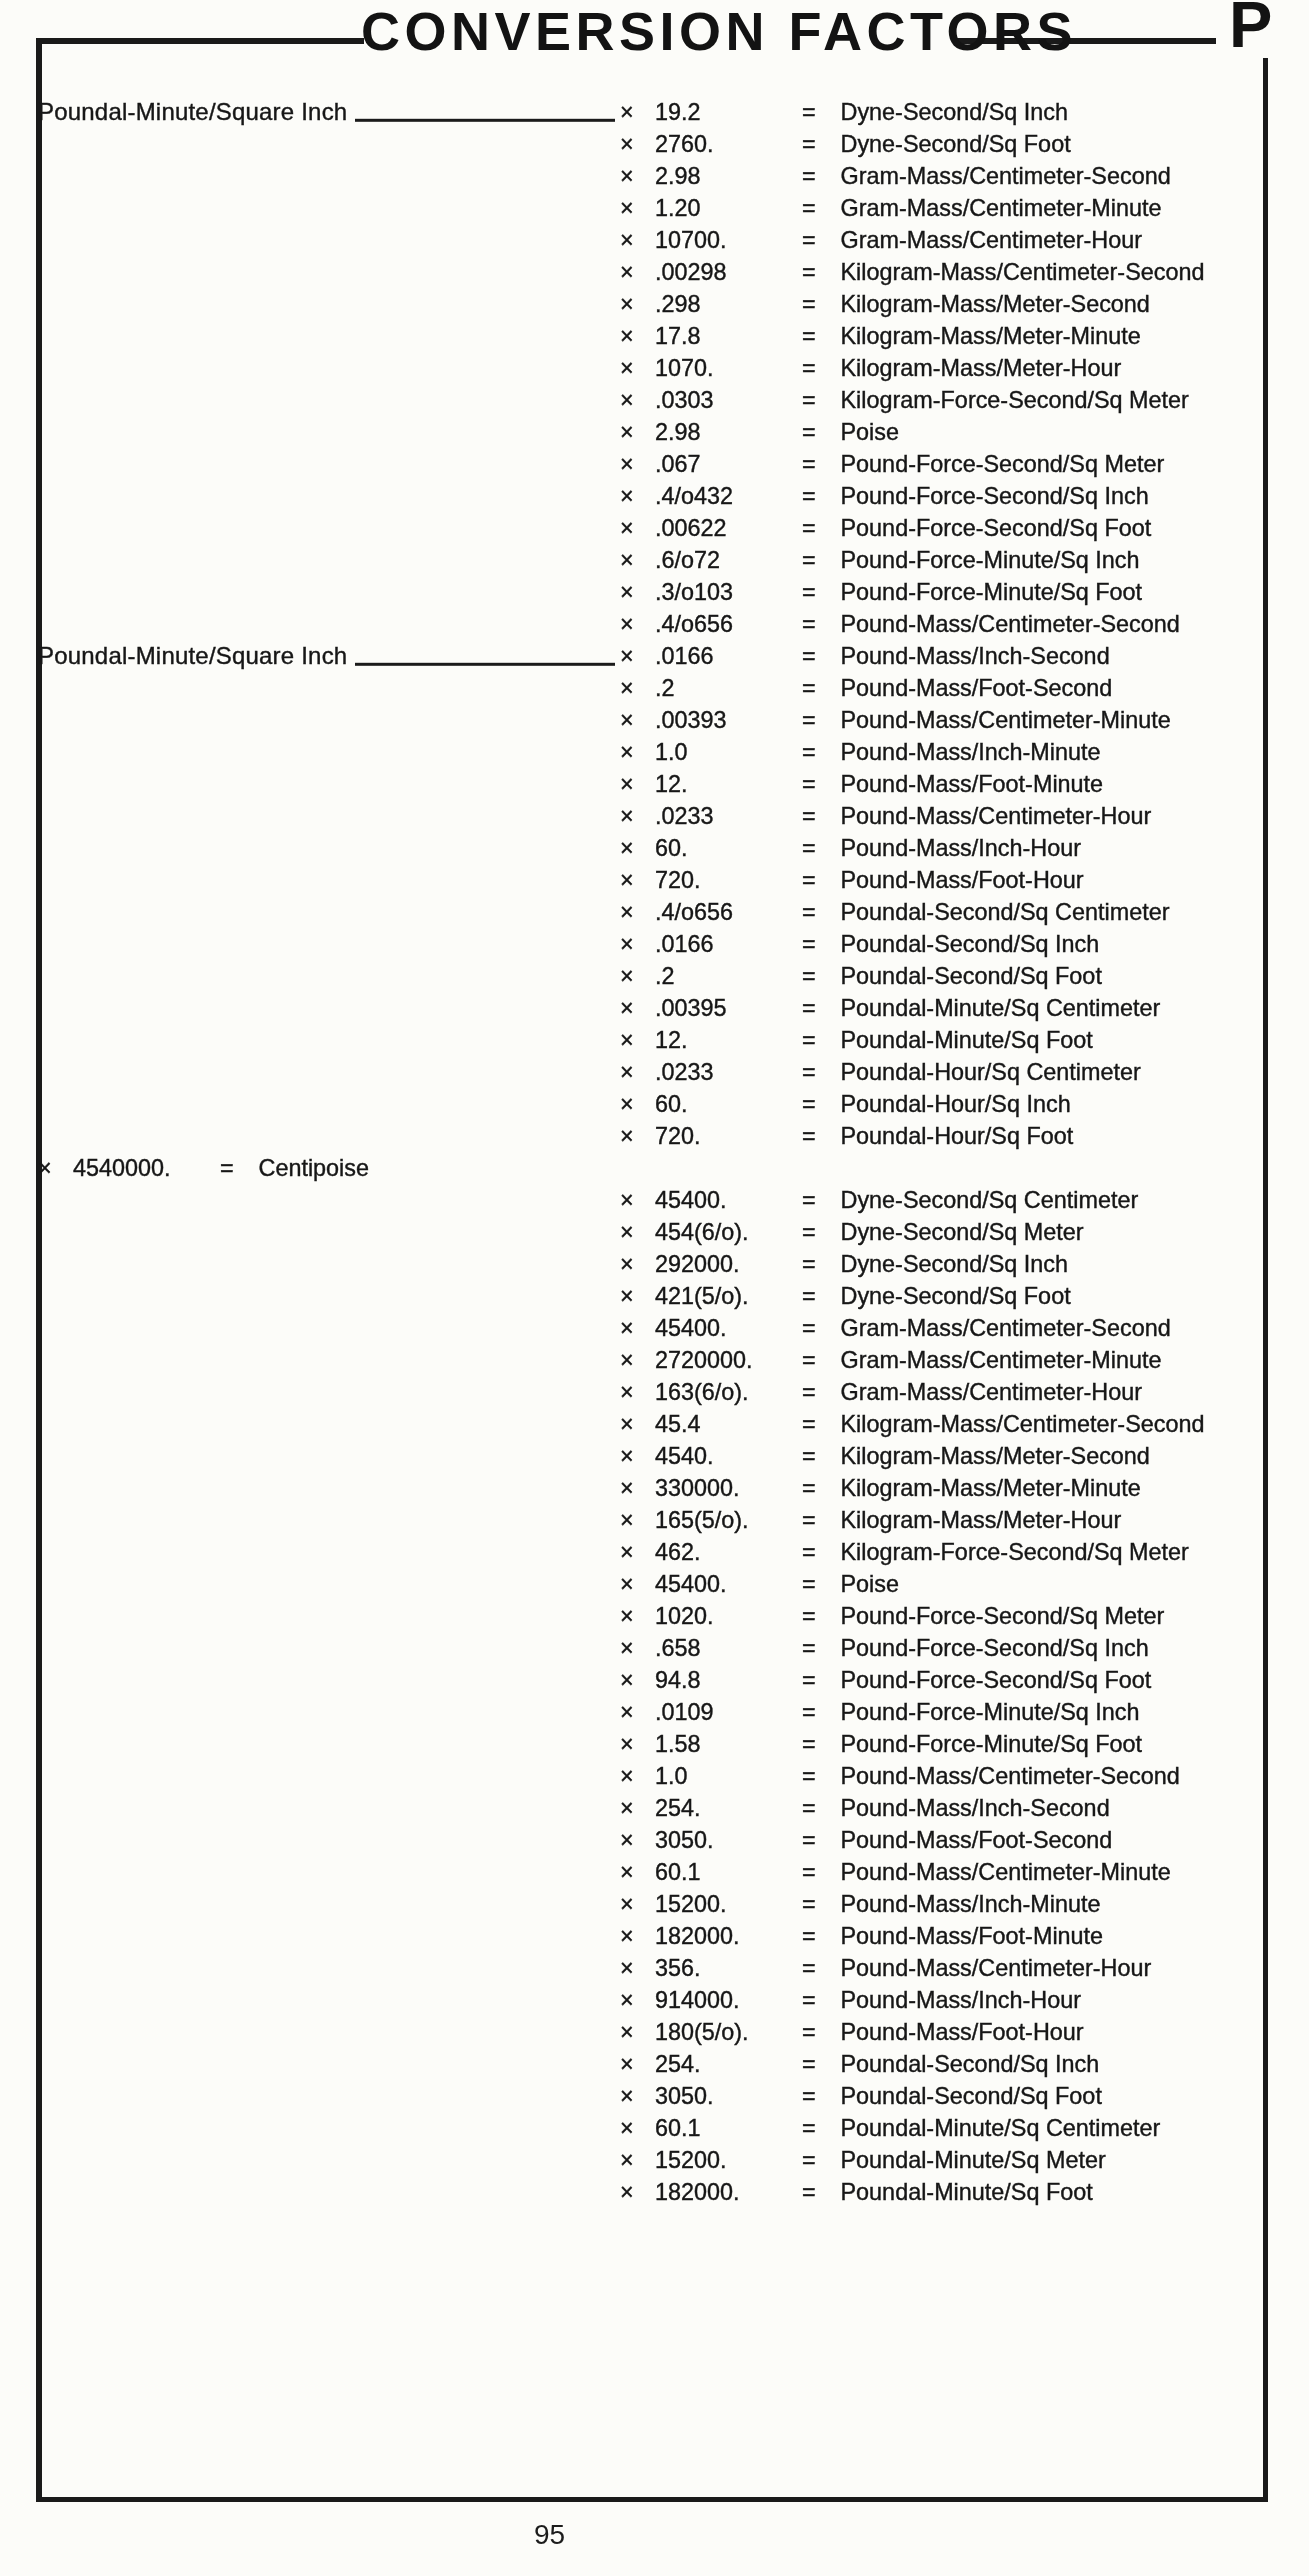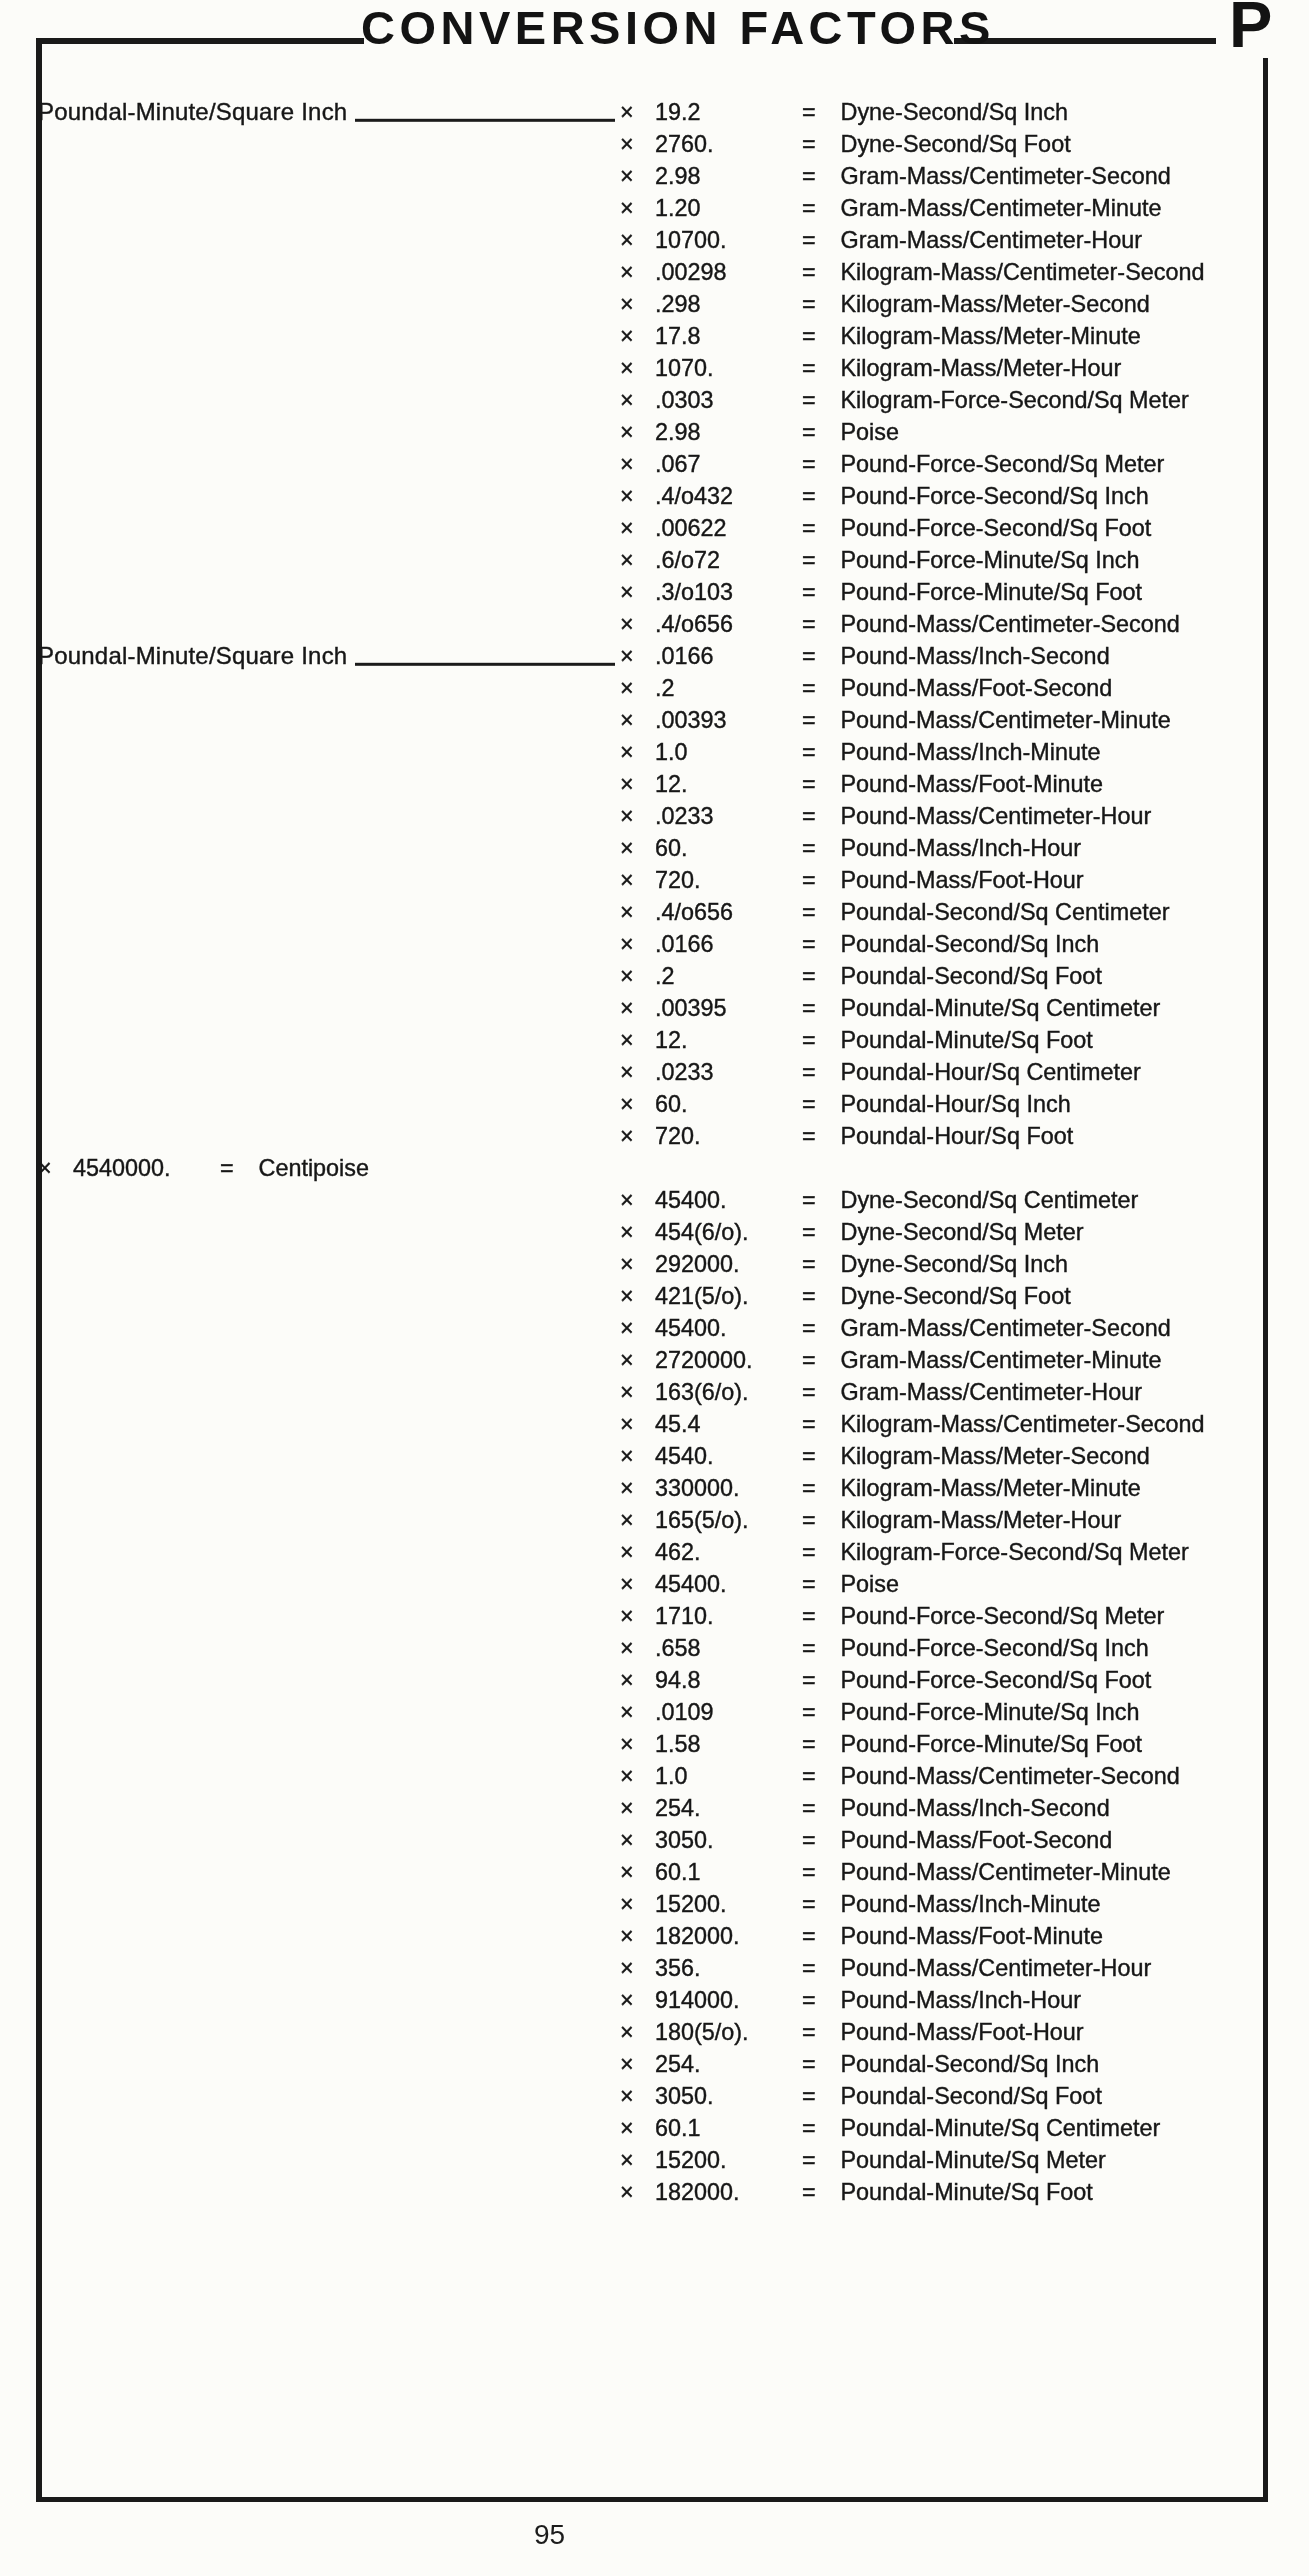--- a/index.html
+++ b/index.html
@@ -15,21 +15,21 @@
   
   .ink{position:absolute;background:#1a1a1a;}
   .b-left  {left:36px;  top:38px;   width:5.8px;    height:2464px;}
   .b-right {left:1263px;top:58px;   width:5.2px;    height:2443px;}
   .b-bottom{left:36px;  top:2497px; width:1232px; height:5.2px;}
   .rule-l  {left:36px;  top:38px;   width:328px;  height:5.8px;}
   .rule-r  {left:954px;top:38px;   width:262px;  height:5.8px;}
   
   .title{
     position:absolute;left:361px;top:0px;width:594px;
-    text-align:left;font-size:47px;font-weight:700;
+    text-align:left;font-size:54px;font-weight:700;
     letter-spacing:4.5px;white-space:nowrap;color:#131313;
   }
   .tab-letter{
     position:absolute;left:1229px;top:-8.4px;
     font-size:65px;font-weight:700;line-height:1;color:#131313;
   }
   
   .rows{
     position:absolute;left:38px;top:96px;width:1208px;
   }
@@ -633,21 +633,21 @@
     <div class="cell-eq">=</div>
     <div class="cell-res">Poise</div>
   </div>
       <div class="row">
     <div class="cell-label">
       <span class="lbl"></span>
 
     </div>
     <div class="cell-op">
       <span class="op">×</span>
-      <span class="val">1710.</span>
+      <span class="val">1020.</span>
     </div>
     <div class="cell-eq">=</div>
     <div class="cell-res">Pound-Force-Second/Sq Meter</div>
   </div>
       <div class="row">
     <div class="cell-label">
       <span class="lbl"></span>
 
     </div>
     <div class="cell-op">

